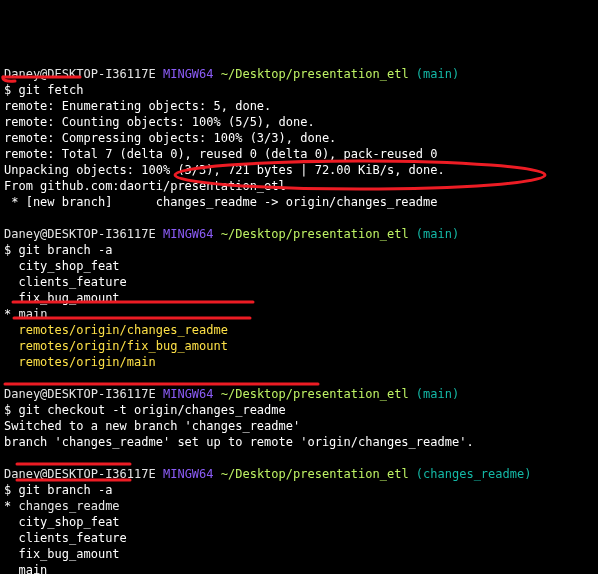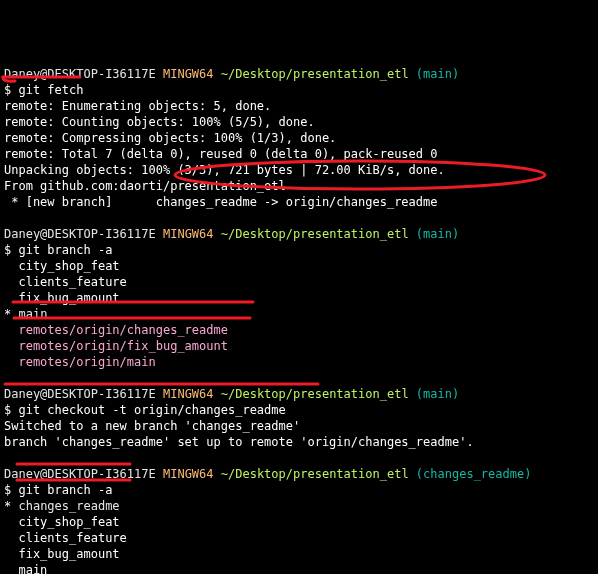--- a/index.html
+++ b/index.html
@@ -1,34 +1,34 @@
 <!DOCTYPE html>
 <html><head>
 <meta charset="utf-8">
 <style>
 body{margin:0;background:#000;font-family:Consolas,monospace;font-size:12px;line-height:16px;width:598px;height:574px;overflow:hidden;white-space:pre}
 .g{color:#e5e5e5}
-.p{color:#fdba74}
+.p{color:#8b5cf6}
 .y{color:#bef264}
 .c{color:#14b8a6}
 .w{color:#ffffff}
-.r{color:#f9a8d4}
+.r{color:#fde047}
 svg.ann{position:absolute;top:0;left:0;pointer-events:none}
 .wrap{position:relative;padding:2px 4px}
 </style>
 </head>
 <body>
 
 
 <div class="wrap">
 <span class="g">Daney@DESKTOP-I36117E</span><span class="w"> </span><span class="p">MINGW64</span><span class="w"> </span><span class="y">~/Desktop/presentation_etl</span><span class="w"> </span><span class="c">(main)</span>
 <span class="w">$ git fetch</span>
 <span class="w">remote: Enumerating objects: 5, done.</span>
 <span class="w">remote: Counting objects: 100% (5/5), done.</span>
-<span class="w">remote: Compressing objects: 100% (1/3), done.</span>
+<span class="w">remote: Compressing objects: 100% (3/3), done.</span>
 <span class="w">remote: Total 7 (delta 0), reused 0 (delta 0), pack-reused 0</span>
 <span class="w">Unpacking objects: 100% (3/3), 721 bytes | 72.00 KiB/s, done.</span>
 <span class="w">From github.com:daorti/presentation_etl</span>
 <span class="w"> * [new branch]      changes_readme -&gt; origin/changes_readme</span>
 <span class="w"> </span>
 <span class="g">Daney@DESKTOP-I36117E</span><span class="w"> </span><span class="p">MINGW64</span><span class="w"> </span><span class="y">~/Desktop/presentation_etl</span><span class="w"> </span><span class="c">(main)</span>
 <span class="w">$ git branch -a</span>
 <span class="w">  city_shop_feat</span>
 <span class="w">  clients_feature</span>
 <span class="w">  fix_bug_amount</span>

